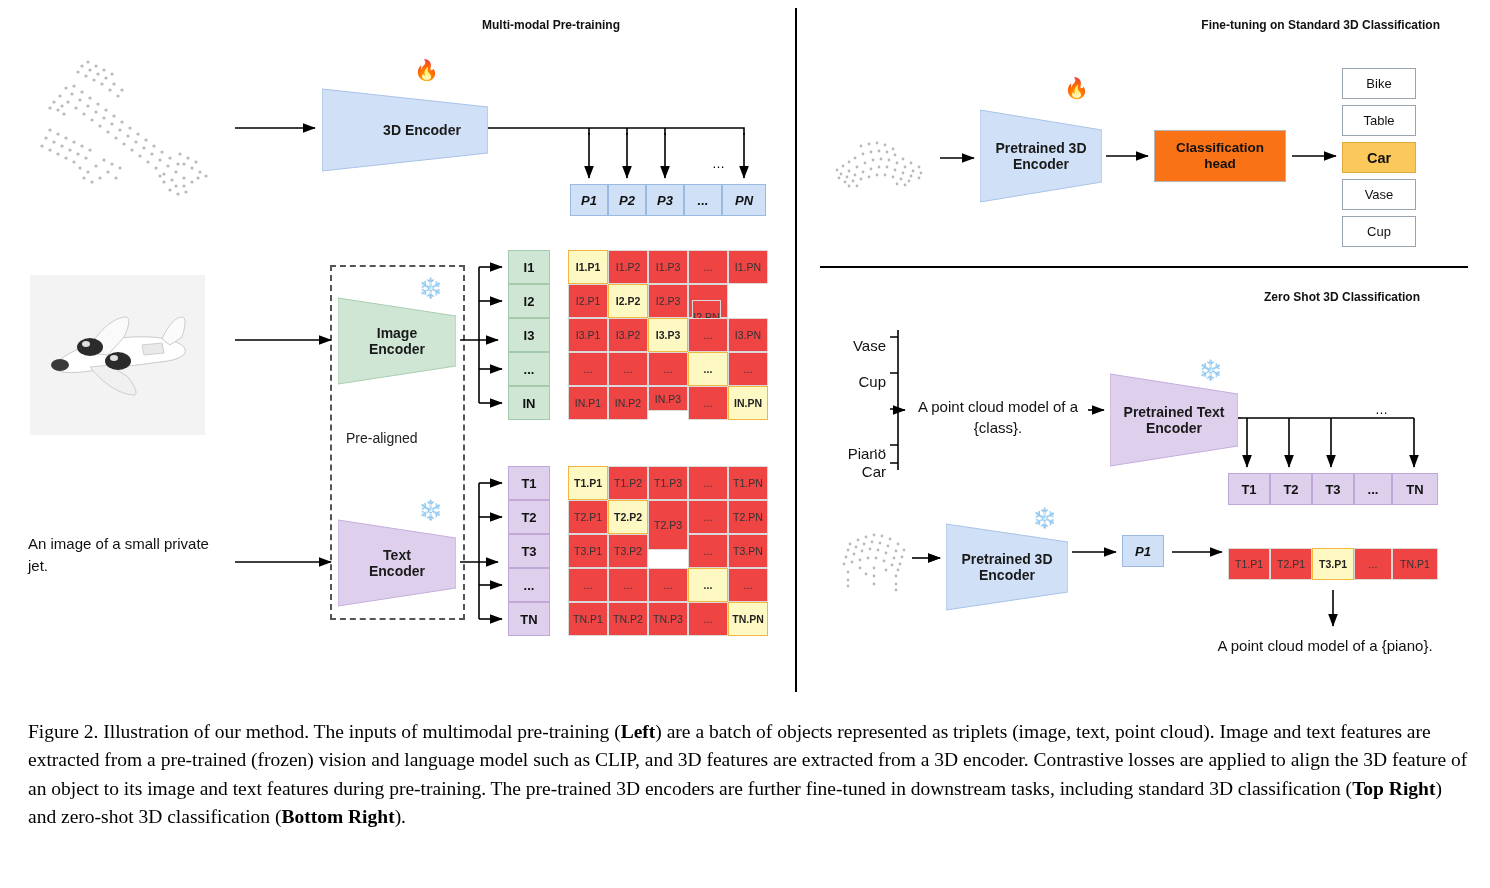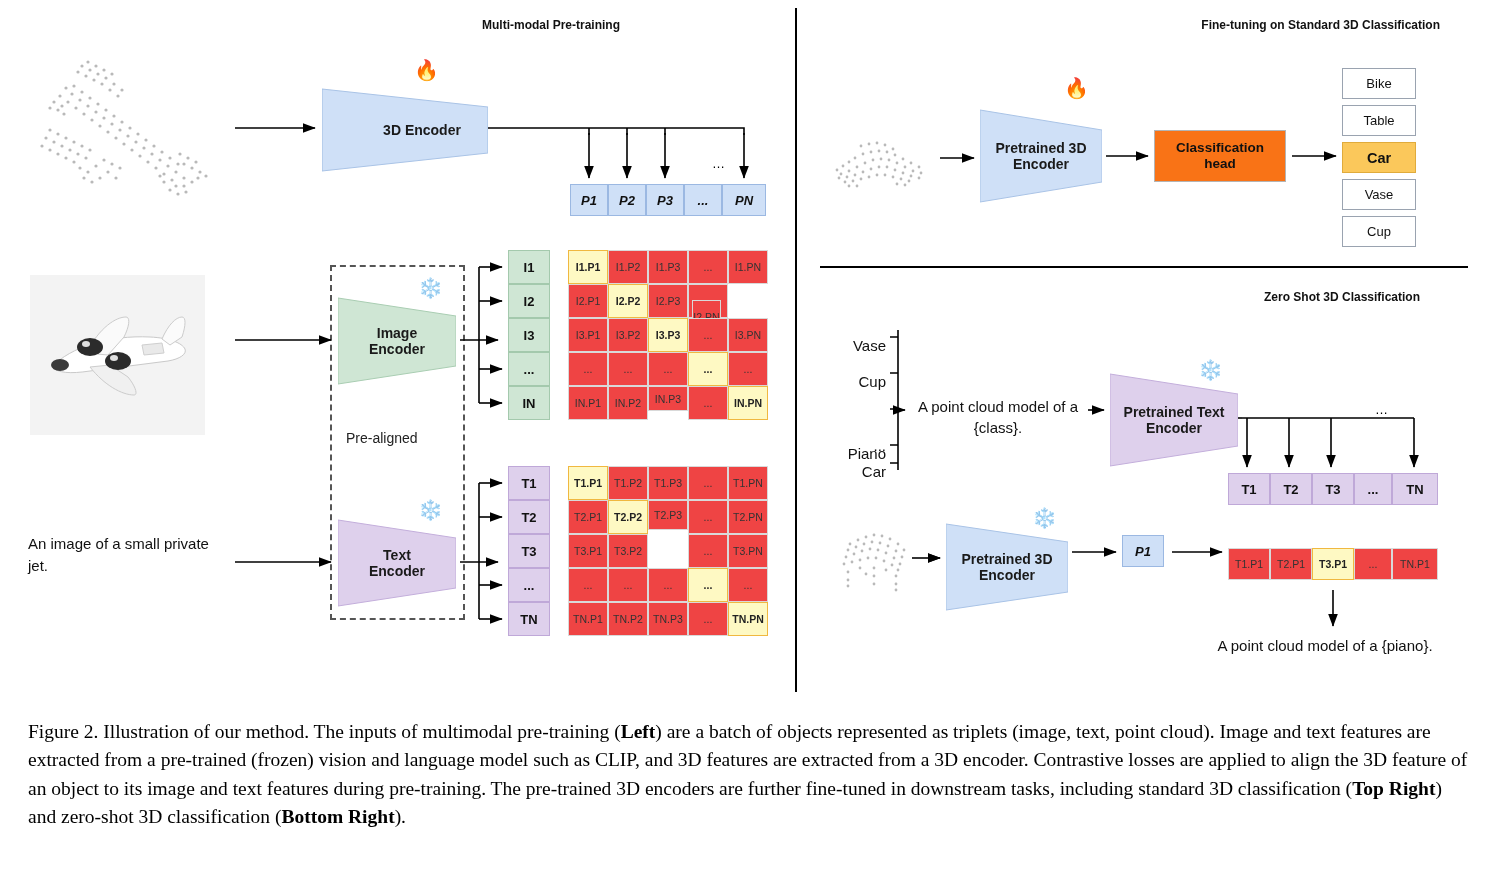--- a/index.html
+++ b/index.html
@@ -338,21 +338,21 @@
     </div>
 
   <div id="text-matrix">
       <div class="cell hl" style="left: 568px; top: 466px; width: 40px; height: 34px;">T1.P1</div>
       <div class="cell" style="left: 608px; top: 466px; width: 40px; height: 34px;">T1.P2</div>
       <div class="cell" style="left: 648px; top: 466px; width: 40px; height: 34px;">T1.P3</div>
       <div class="cell" style="left: 688px; top: 466px; width: 40px; height: 34px;">...</div>
       <div class="cell" style="left: 728px; top: 466px; width: 40px; height: 34px;">T1.PN</div>
       <div class="cell" style="left: 568px; top: 500px; width: 40px; height: 34px;">T2.P1</div>
       <div class="cell hl" style="left: 608px; top: 500px; width: 40px; height: 34px;">T2.P2</div>
-      <div class="cell" style="left: 648px; top: 500px; width: 40px; height: 30px;">T2.P3</div>
+      <div class="cell" style="left: 648px; top: 500px; width: 40px; height: 50px;">T2.P3</div>
       <div class="cell" style="left: 688px; top: 500px; width: 40px; height: 34px;">...</div>
       <div class="cell" style="left: 728px; top: 500px; width: 40px; height: 34px;">T2.PN</div>
       <div class="cell" style="left: 568px; top: 534px; width: 40px; height: 34px;">T3.P1</div>
       <div class="cell" style="left: 608px; top: 534px; width: 40px; height: 34px;">T3.P2</div>
       <div class="cell hl" style="left: 648px; top: 534px; width: 40px; height: 34px; margin-left: 46px;">T3.P3</div>
       <div class="cell" style="left: 688px; top: 534px; width: 40px; height: 34px;">...</div>
       <div class="cell" style="left: 728px; top: 534px; width: 40px; height: 34px;">T3.PN</div>
       <div class="cell" style="left: 568px; top: 568px; width: 40px; height: 34px;">...</div>
       <div class="cell" style="left: 608px; top: 568px; width: 40px; height: 34px;">...</div>
       <div class="cell" style="left: 648px; top: 568px; width: 40px; height: 34px;">...</div>

